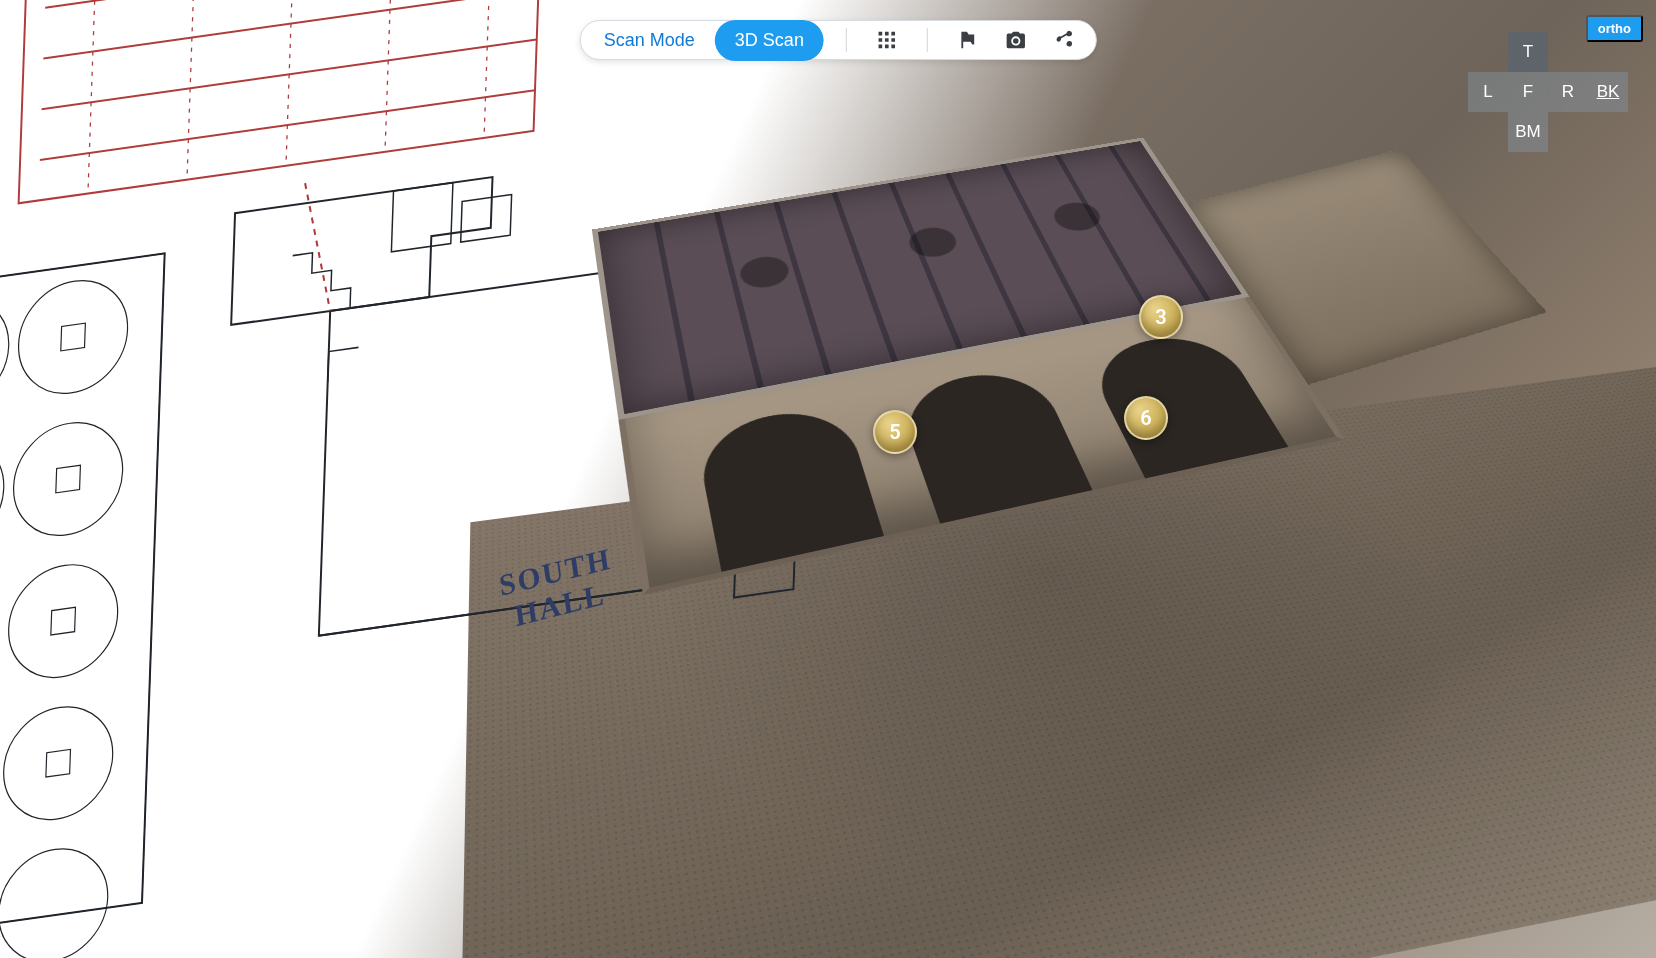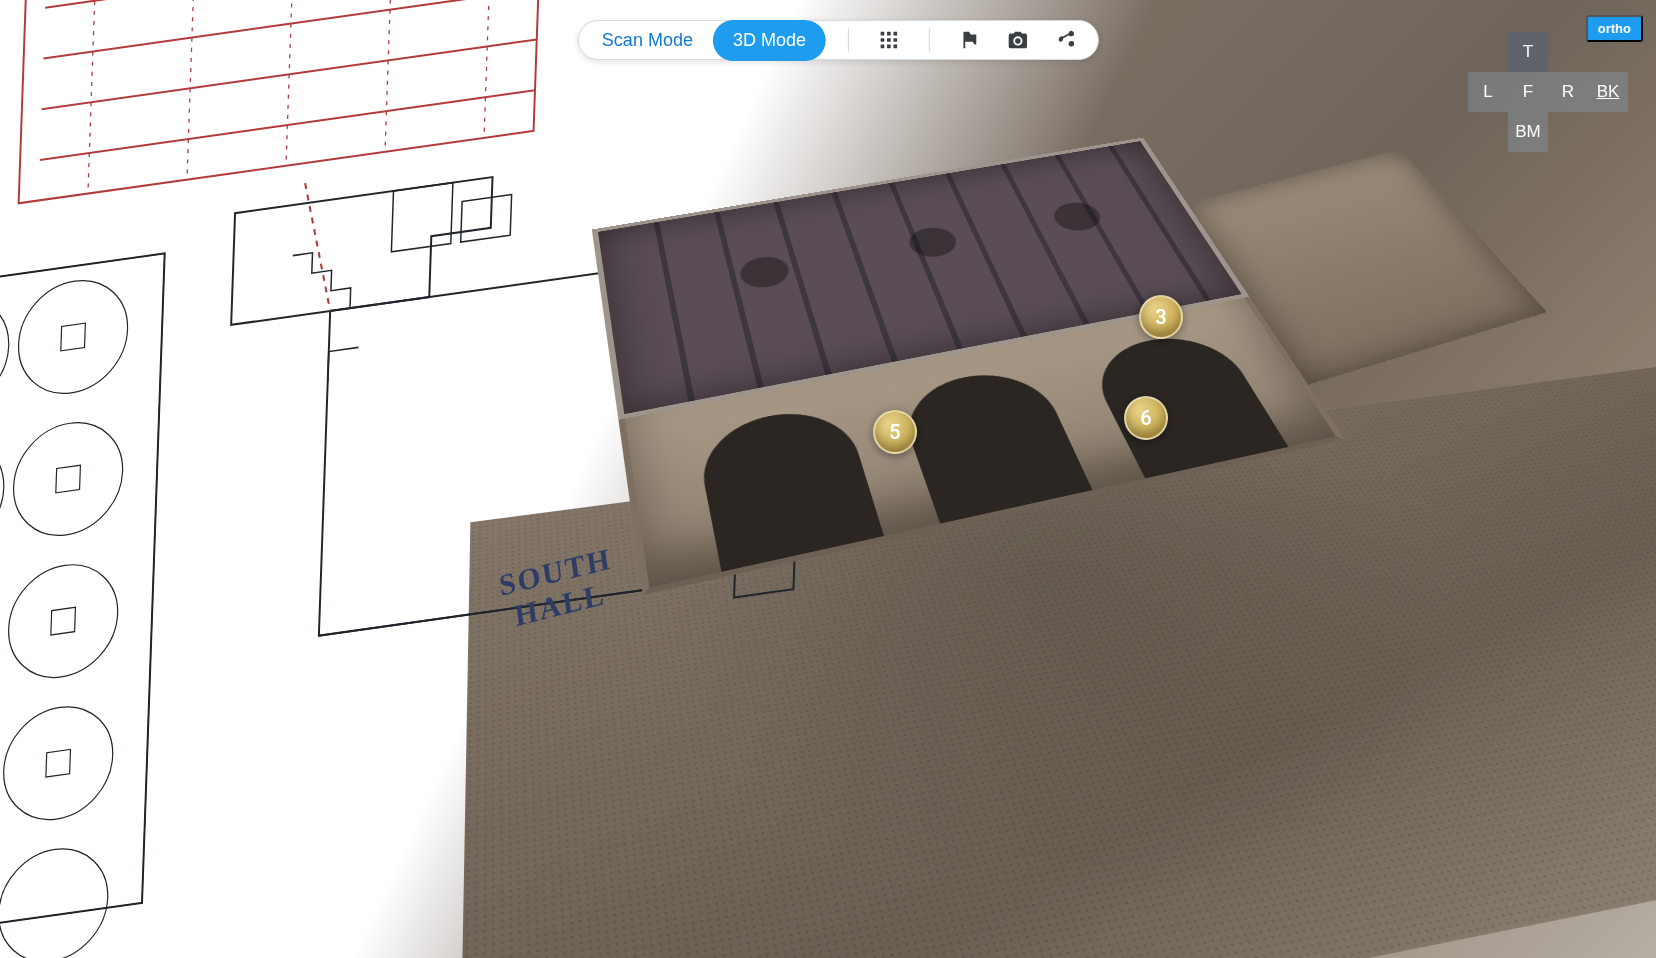--- a/index.html
+++ b/index.html
@@ -271,21 +271,21 @@
 
   <div id="markers">
       <div class="marker" style="left: 1139px; top: 295px;">3</div>
       <div class="marker" style="left: 1124px; top: 396px;">6</div>
       <div class="marker" style="left: 873px; top: 410px;">5</div>
     </div>
 
   <div class="toolbar">
     <div class="mode-toggle">
       <button class="mode-btn">Scan Mode</button>
-      <button class="mode-btn active">3D Mode</button>
+      <button class="mode-btn active">3D Scan</button>
     </div>
 
     <span class="tb-divider"></span>
 
     <button class="tb-icon-btn">
       <svg viewBox="0 0 24 24">
         <path d="M3 3h4v4H3zM10 3h4v4h-4zM17 3h4v4h-4zM3 10h4v4H3zM10 10h4v4h-4zM17 10h4v4h-4zM3 17h4v4H3zM10 17h4v4h-4zM17 17h4v4h-4z"></path>
       </svg>
     </button>
 

